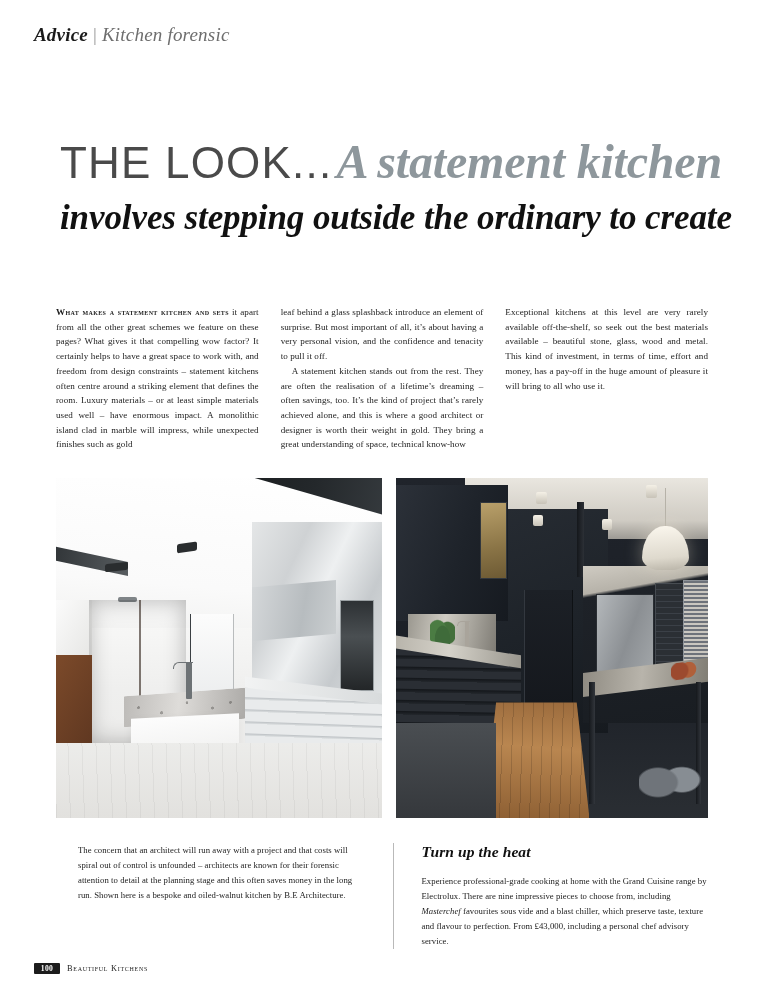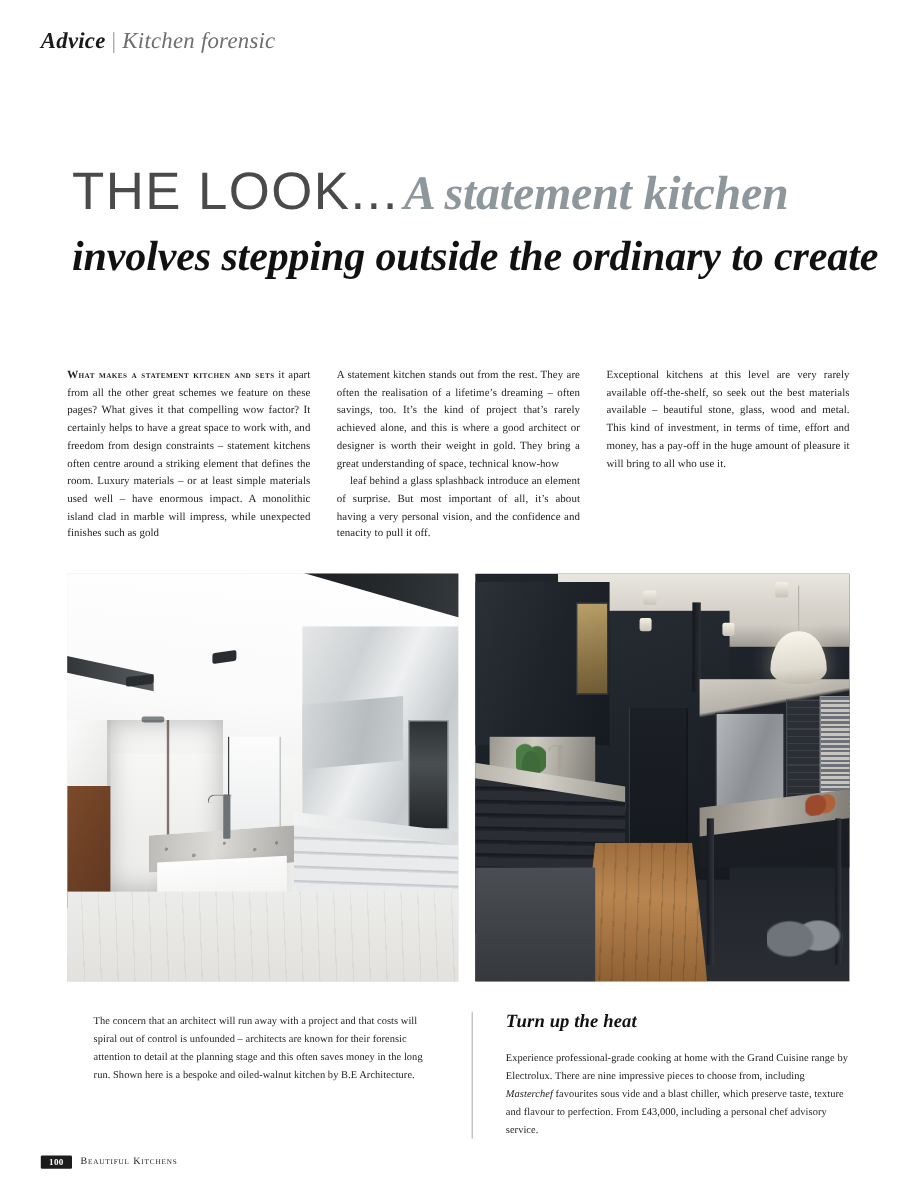--- a/index.html
+++ b/index.html
@@ -57,21 +57,21 @@
     font-family: "Liberation Sans", sans-serif;
     font-weight: 300;
     font-size: 44px;
     color: #4a4a4a;
     letter-spacing: 1.2px;
   }
   .hl-statement {
     font-family: "Liberation Serif", serif;
     font-style: italic;
     font-weight: bold;
-    font-size: 40px;
+    font-size: 48px;
     color: #8e979c;
     letter-spacing: -0.2px;
     margin-left: 4px;
   }
   .hl-line2, .hl-line3 {
     font-family: "Liberation Serif", serif;
     font-style: italic;
     font-weight: bold;
     font-size: 35px;
     color: #111111;
@@ -459,20 +459,21 @@
     letter-spacing: .05px;
   }
   .caption p i { font-style: italic; }
 
   
   .footer {
     position: absolute;
     left: 34px;
     top: 963px;
     display: flex;
+    align-items: center;
     gap: 7px;
   }
   .folio {
     display: inline-flex;
     align-items: center;
     justify-content: center;
     min-width: 22px;
     height: 11px;
     padding: 0 2px;
     background: #1c1c1c;
@@ -503,22 +504,22 @@
     <span class="hl-look">THE LOOK...</span><span class="hl-statement">A statement kitchen</span>
   </div>
   <div class="hl-line2">involves stepping outside the ordinary to create</div>
 </div>
 
 <div class="columns">
   <div class="col">
     <p><span class="lead-in">What makes a statement kitchen and sets</span><span> it apart from all the other great schemes we feature on these pages? What gives it that compelling wow factor? It certainly helps to have a great space to work with, and freedom from design constraints – statement kitchens often centre around a striking element that defines the room. Luxury materials – or at least simple materials used well – have enormous impact. A monolithic island clad in marble will impress, while unexpected finishes such as gold</span></p>
   </div>
   <div class="col">
+    <p>leaf behind a glass splashback introduce an element of surprise. But most important of all, it’s about having a very personal vision, and the confidence and tenacity to pull it off.</p>
     <p>A statement kitchen stands out from the rest. They are often the realisation of a lifetime’s dreaming – often savings, too. It’s the kind of project that’s rarely achieved alone, and this is where a good architect or designer is worth their weight in gold. They bring a great understanding of space, technical know-how</p>
-    <p>leaf behind a glass splashback introduce an element of surprise. But most important of all, it’s about having a very personal vision, and the confidence and tenacity to pull it off.</p>
   </div>
   <div class="col">
     <p>Exceptional kitchens at this level are very rarely available off-the-shelf, so seek out the best materials available – beautiful stone, glass, wood and metal. This kind of investment, in terms of time, effort and money, has a pay-off in the huge amount of pleasure it will bring to all who use it.</p>
   </div>
 </div>
 
 <div class="photos">
 
   <div class="photo photo-left">
     <div class="pl-bg"></div>

